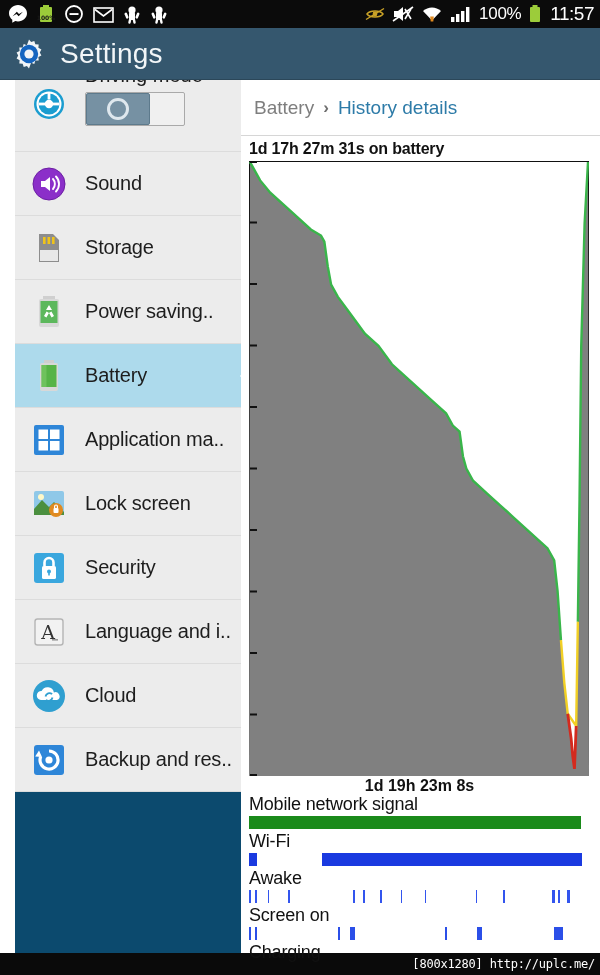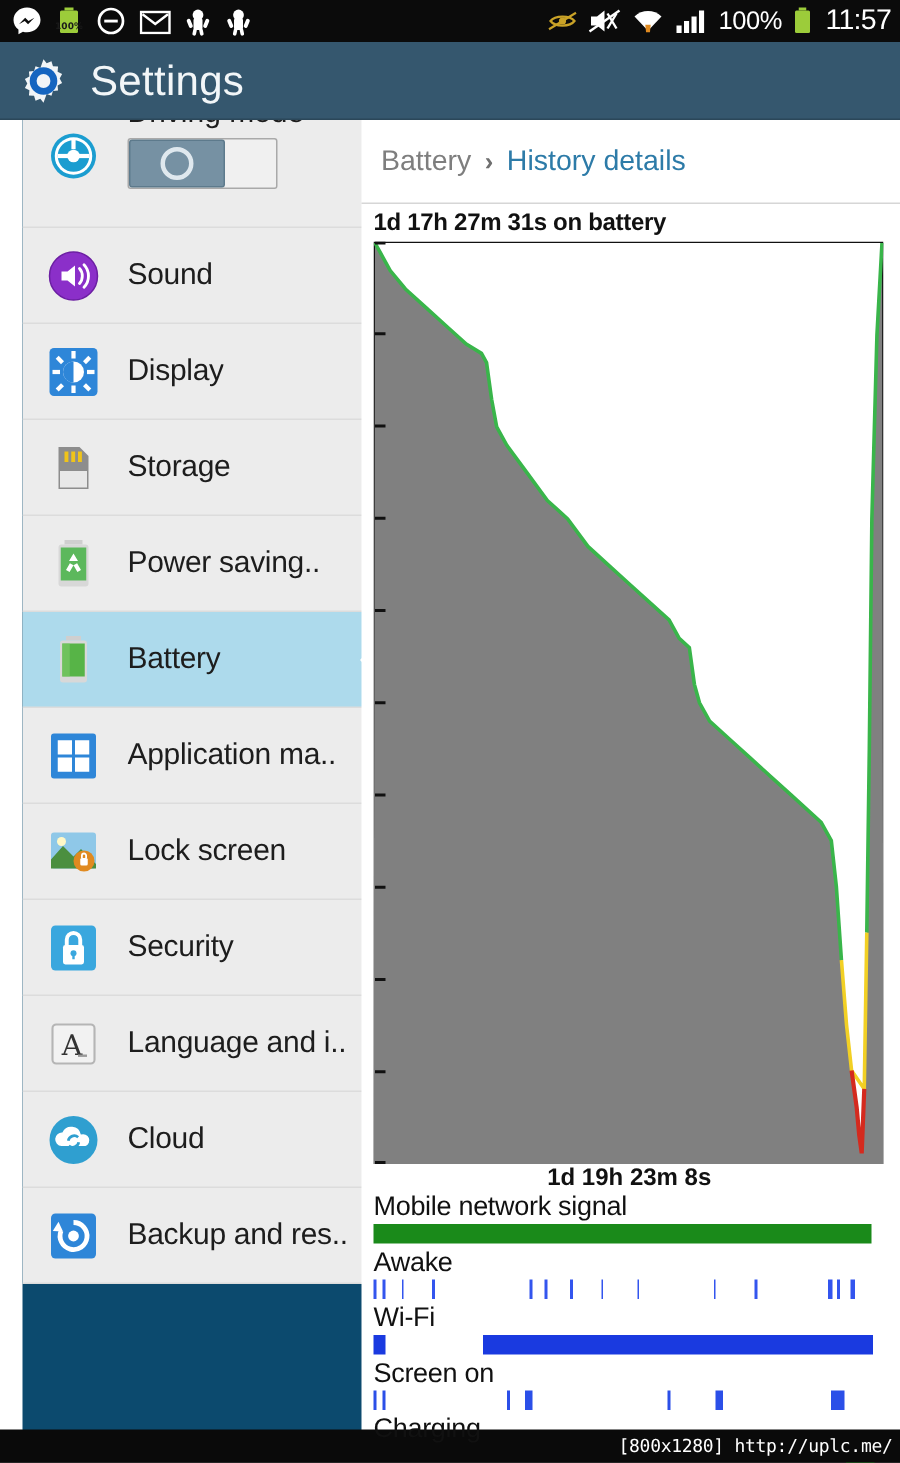--- a/index.html
+++ b/index.html
@@ -234,40 +234,20 @@
           <svg width="40" height="40" viewBox="0 0 40 40">
             <circle cx="20" cy="20" r="16" fill="#8b2fc9"></circle>
             <circle cx="20" cy="20" r="16" fill="none" stroke="#6c1fa3" stroke-width="1"></circle>
             <path d="M12 17h4l5-4v14l-5-4h-4z" fill="#fff"></path>
             <path d="M24 15c2.5 2.8 2.5 7.2 0 10M27 12.5c4 4.2 4 10.8 0 15" fill="none" stroke="#fff" stroke-width="1.9" stroke-linecap="round"></path>
           </svg>
         </span>
         <span class="lbl">Sound</span>
       </div>
 
-      <div class="row">
-        <span class="ico">
-          <svg width="40" height="40" viewBox="0 0 40 40">
-            <rect x="4" y="4" width="32" height="32" rx="3" fill="#2e86d8"></rect>
-            <g fill="#fff">
-              <circle cx="20" cy="20" r="7"></circle>
-              <rect x="18.6" y="6" width="2.8" height="5"></rect>
-              <rect x="18.6" y="29" width="2.8" height="5"></rect>
-              <rect x="6" y="18.6" width="5" height="2.8"></rect>
-              <rect x="29" y="18.6" width="5" height="2.8"></rect>
-              <rect x="9.5" y="9.5" width="2.8" height="5" transform="rotate(-45 10.9 12)"></rect>
-              <rect x="27.7" y="27.7" width="2.8" height="5" transform="rotate(-45 29.1 30.2)"></rect>
-              <rect x="27.7" y="9.5" width="2.8" height="5" transform="rotate(45 29.1 12)"></rect>
-              <rect x="9.5" y="27.7" width="2.8" height="5" transform="rotate(45 10.9 30.2)"></rect>
-            </g>
-            <path d="M20 13a7 7 0 000 14z" fill="#2e86d8"></path>
-          </svg>
-        </span>
-        <span class="lbl">Display</span>
-      </div>
 
       <div class="row">
         <span class="ico">
           <svg width="40" height="40" viewBox="0 0 40 40">
             <path d="M10 6h14l6 6v22H10z" fill="#8d8d8d"></path>
             <rect x="11" y="22" width="18" height="11" fill="#e8e8e8"></rect>
             <g fill="#f0c419">
               <rect x="14" y="9" width="2.6" height="7"></rect>
               <rect x="18.5" y="9" width="2.6" height="7"></rect>
               <rect x="23" y="9" width="2.6" height="7"></rect>
@@ -420,20 +400,27 @@
             </g>
         </svg>
         <div id="xlabel">1d 19h 23m 8s</div>
       </div>
 
       <div id="bars">
         <div class="brow">
           <span class="bl">Mobile network signal</span>
           <span class="track">
               <span class="seg" style="left: 0%; width: 97.5%; background: rgb(26, 138, 26);"></span>
+            </span>
+        </div>
+        <div class="brow">
+          <span class="bl">Wi-Fi</span>
+          <span class="track">
+              <span class="seg" style="left: 0%; width: 2.2%; background: rgb(26, 58, 224);"></span>
+              <span class="seg" style="left: 21.5%; width: 76.3%; background: rgb(26, 58, 224);"></span>
             </span>
         </div>
         <div class="brow">
           <span class="bl">Awake</span>
           <span class="track">
               <span class="seg" style="left: 0%; width: 0.6%; background: rgb(51, 85, 238);"></span>
               <span class="seg" style="left: 1.8%; width: 0.6%; background: rgb(51, 85, 238);"></span>
               <span class="seg" style="left: 5.5%; width: 0.5%; background: rgb(51, 85, 238);"></span>
               <span class="seg" style="left: 11.5%; width: 0.5%; background: rgb(51, 85, 238);"></span>
               <span class="seg" style="left: 30.5%; width: 0.5%; background: rgb(51, 85, 238);"></span>
@@ -442,27 +429,20 @@
               <span class="seg" style="left: 44.5%; width: 0.5%; background: rgb(51, 85, 238);"></span>
               <span class="seg" style="left: 51.5%; width: 0.5%; background: rgb(51, 85, 238);"></span>
               <span class="seg" style="left: 66.5%; width: 0.5%; background: rgb(51, 85, 238);"></span>
               <span class="seg" style="left: 74.5%; width: 0.5%; background: rgb(51, 85, 238);"></span>
               <span class="seg" style="left: 89%; width: 0.6%; background: rgb(51, 85, 238);"></span>
               <span class="seg" style="left: 90.6%; width: 0.6%; background: rgb(51, 85, 238);"></span>
               <span class="seg" style="left: 93.2%; width: 0.8%; background: rgb(51, 85, 238);"></span>
             </span>
         </div>
         <div class="brow">
-          <span class="bl">Wi-Fi</span>
-          <span class="track">
-              <span class="seg" style="left: 0%; width: 2.2%; background: rgb(26, 58, 224);"></span>
-              <span class="seg" style="left: 21.5%; width: 76.3%; background: rgb(26, 58, 224);"></span>
-            </span>
-        </div>
-        <div class="brow">
           <span class="bl">Screen on</span>
           <span class="track">
               <span class="seg" style="left: 0%; width: 0.6%; background: rgb(43, 79, 232);"></span>
               <span class="seg" style="left: 1.8%; width: 0.6%; background: rgb(43, 79, 232);"></span>
               <span class="seg" style="left: 26%; width: 0.8%; background: rgb(43, 79, 232);"></span>
               <span class="seg" style="left: 29.5%; width: 1.5%; background: rgb(43, 79, 232);"></span>
               <span class="seg" style="left: 57.5%; width: 0.7%; background: rgb(43, 79, 232);"></span>
               <span class="seg" style="left: 67%; width: 1.4%; background: rgb(43, 79, 232);"></span>
               <span class="seg" style="left: 89.5%; width: 2.5%; background: rgb(43, 79, 232);"></span>
             </span>

